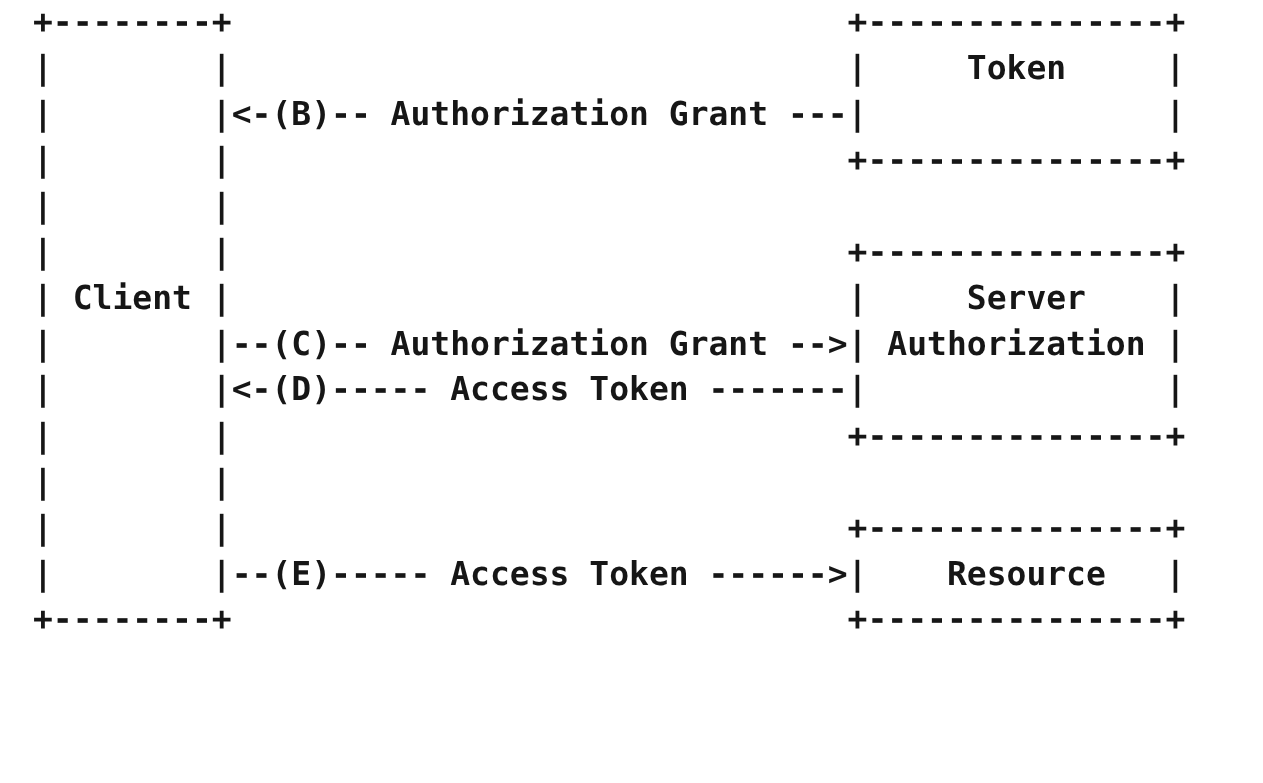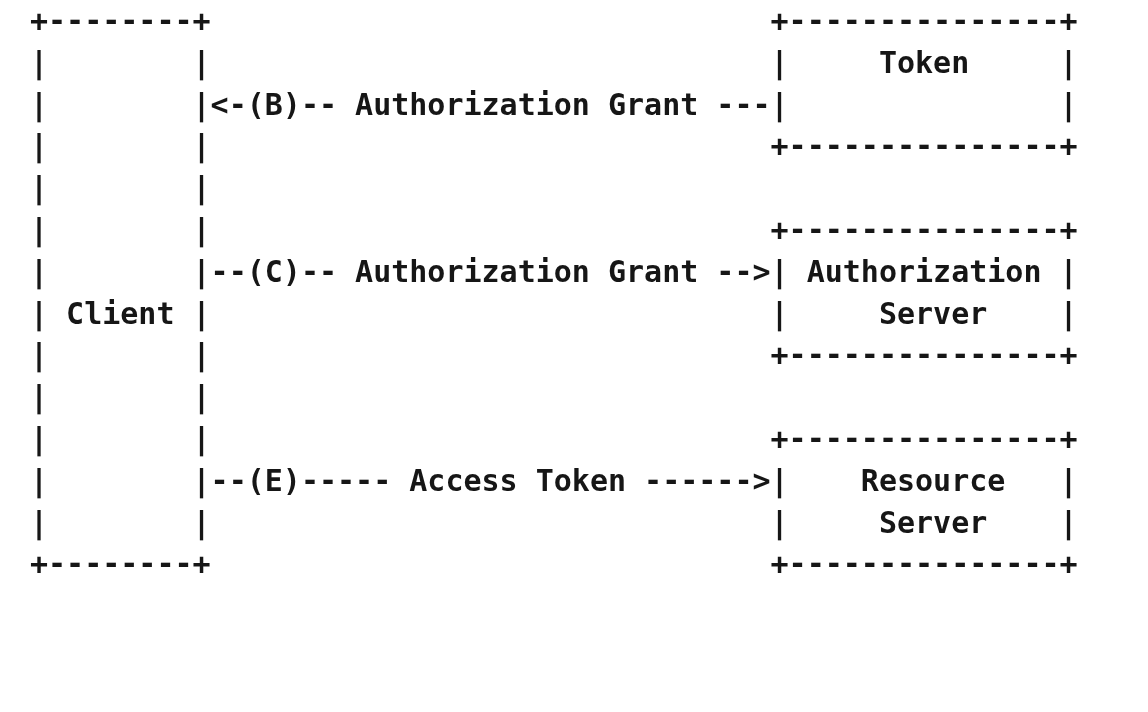--- a/index.html
+++ b/index.html
@@ -34,22 +34,22 @@
 <body style="background: rgb(255, 255, 255);">
 
 <div class="screen">
   <div class="ascii" style="color: rgb(22, 22, 22);">
       <div class="line">+--------+                               +---------------+</div>
       <div class="line">|        |                               |     Token     |</div>
       <div class="line">|        |&lt;-(B)-- Authorization Grant ---|               |</div>
       <div class="line">|        |                               +---------------+</div>
       <div class="line">|        |</div>
       <div class="line">|        |                               +---------------+</div>
+      <div class="line">| Client |                               |     Server    |</div>
       <div class="line">|        |--(C)-- Authorization Grant --&gt;| Authorization |</div>
-      <div class="line">| Client |                               |     Server    |</div>
+      <div class="line">|        |&lt;-(D)----- Access Token -------|               |</div>
       <div class="line">|        |                               +---------------+</div>
       <div class="line">|        |</div>
       <div class="line">|        |                               +---------------+</div>
       <div class="line">|        |--(E)----- Access Token ------&gt;|    Resource   |</div>
-      <div class="line">|        |                               |     Server    |</div>
       <div class="line">+--------+                               +---------------+</div>
     </div>
 </div>
 
 </body></html>

